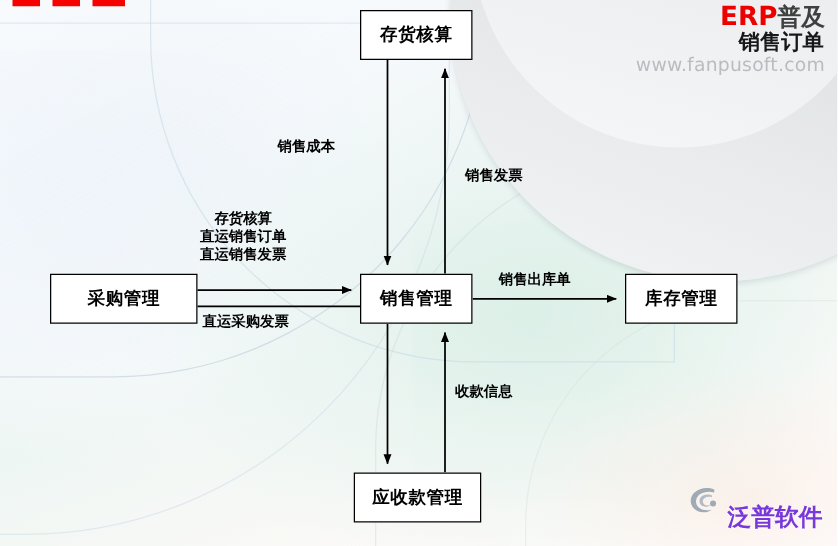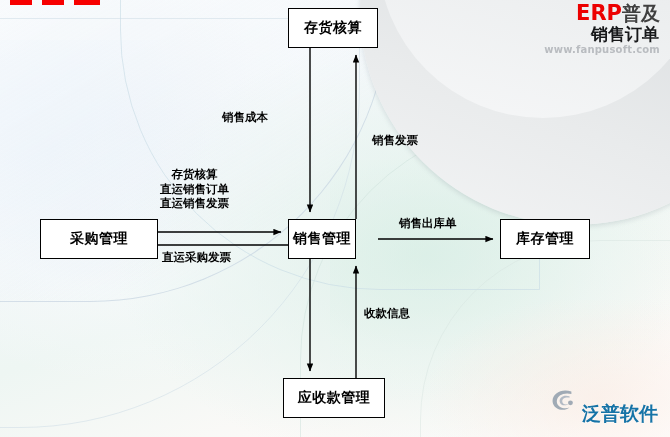--- a/index.html
+++ b/index.html
@@ -98,35 +98,35 @@
     white-space: nowrap;
   }
   #brand .line1 { font-size: 19px; font-weight: bold; letter-spacing: 0px; }
   #brand .erp { color: #ec0000; font-family: "DejaVu Sans", "Liberation Sans", sans-serif; font-size: 21px; }
   #brand .cn1 { color: #404040; text-align: center; }
   #brand .line2 {
     font-size: 17px; font-weight: bold; color: #17181a;
     margin-top: 1px; padding-right: 1px;
   }
   #brand .url {
-    font-size: 10px; color: #b9bcc0; font-weight: bold;
+    font-size: 15px; color: #b9bcc0; font-weight: normal;
     margin-top: 2px; letter-spacing: 0.2px;
   }
 
   
   #watermark {
     position: absolute; right: 12px; bottom: 10px;
     display: flex; align-items: center; gap: 5px;
     opacity: 0.92;
   }
   #watermark .wm-mark {
     position: relative; width: 30px; height: 30px;
   }
   #watermark .wm-text {
-    font-size: 19px; font-weight: bold; color: #0369a1;
+    font-size: 19px; font-weight: bold; color: #6d28d9;
     letter-spacing: 0px;
     text-shadow: 0 1px 0 rgba(255,255,255,0.6);
     margin-top: 28px;
   }
 
   
   #flow { position: absolute; left: 0; top: 0; width: 670px; height: 437px; }
 
   .node {
     position: absolute;
@@ -212,21 +212,21 @@
       <line x1="310" y1="259" x2="310" y2="371" stroke="#000" stroke-width="1.4" marker-end="url(#ah)"></line>
 
       <line x1="356" y1="378" x2="356" y2="266" stroke="#000" stroke-width="1.4" marker-end="url(#ah)"></line>
     </svg>
   <div class="node" style="left: 288px; top: 8px; width: 90px; height: 40px;">
         <span>存货核算</span>
       </div>
       <div class="node" style="left: 40px; top: 219px; width: 118px; height: 40px;">
         <span>采购管理</span>
       </div>
-      <div class="node" style="left: 288px; top: 219px; width: 68px; height: 40px; align-items: center;">
+      <div class="node" style="left: 288px; top: 219px; width: 90px; height: 40px; align-items: center;">
         <span>销售管理</span>
       </div>
       <div class="node" style="left: 500px; top: 219px; width: 90px; height: 40px;">
         <span>库存管理</span>
       </div>
       <div class="node" style="left: 283px; top: 378px; width: 102px; height: 40px;">
         <span>应收款管理</span>
       </div>
       <div class="label" style="left: 222px; top: 110px;">
         <div>销售成本</div>

